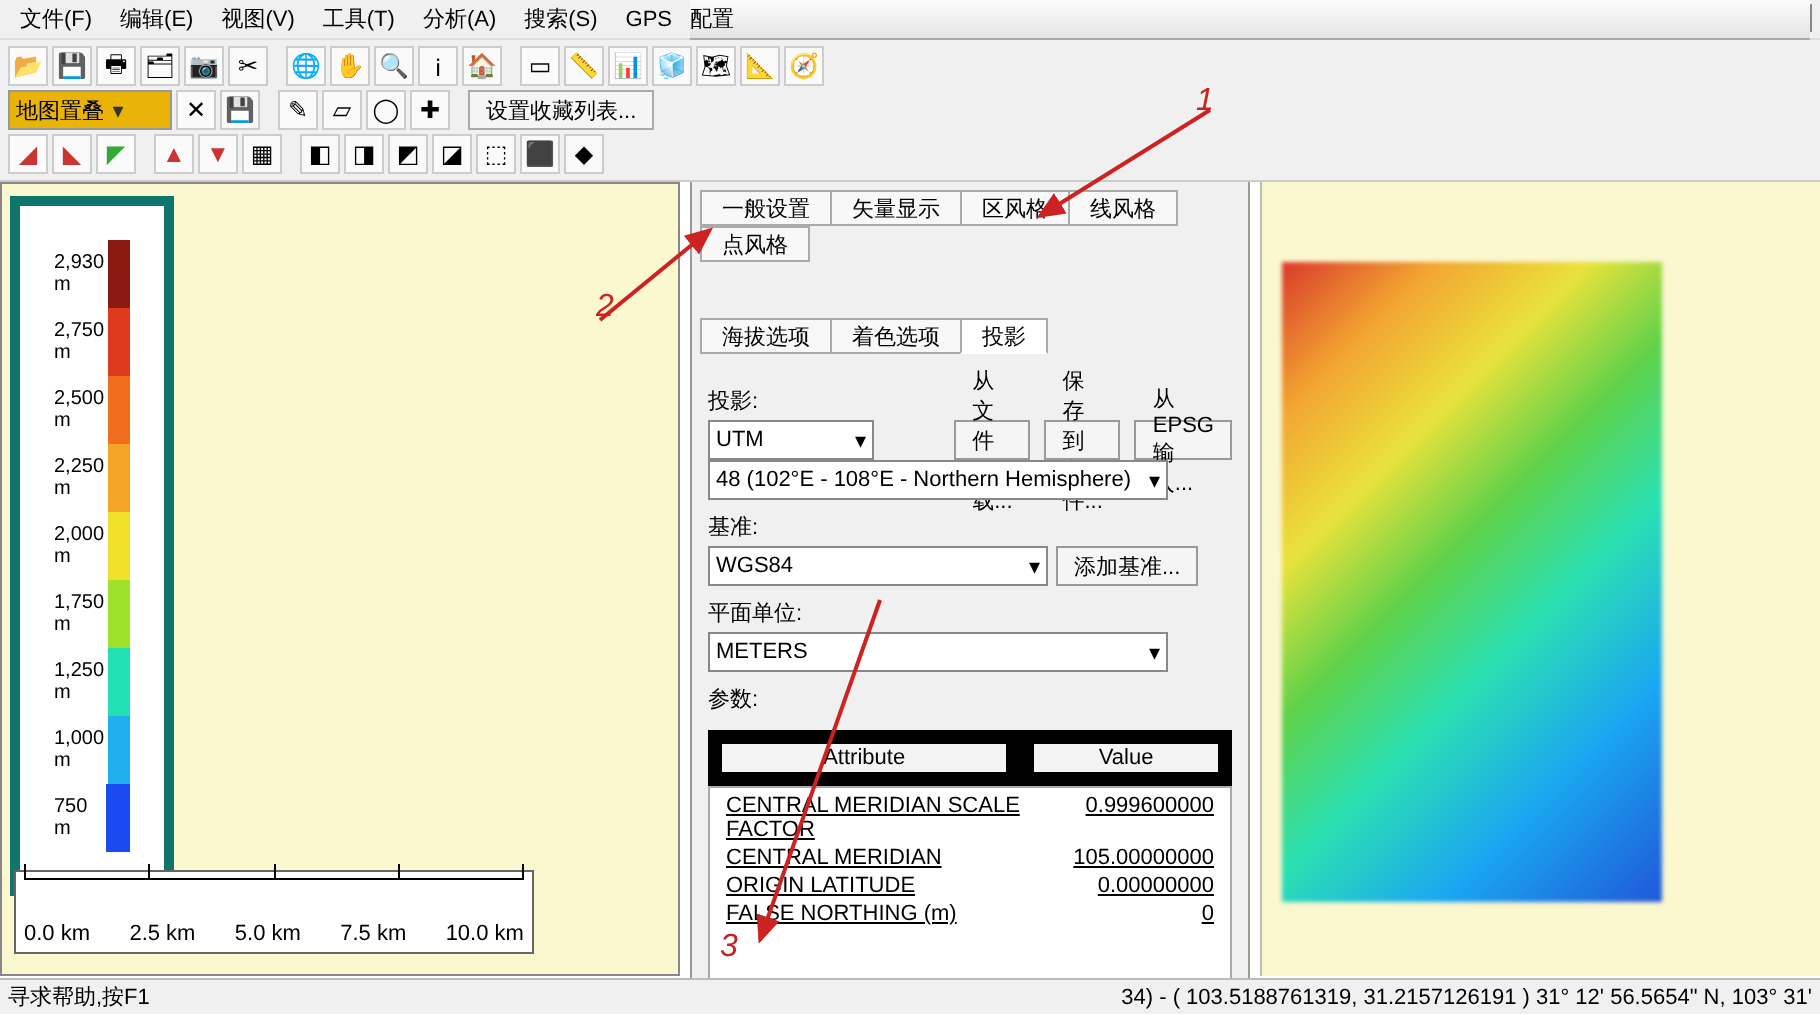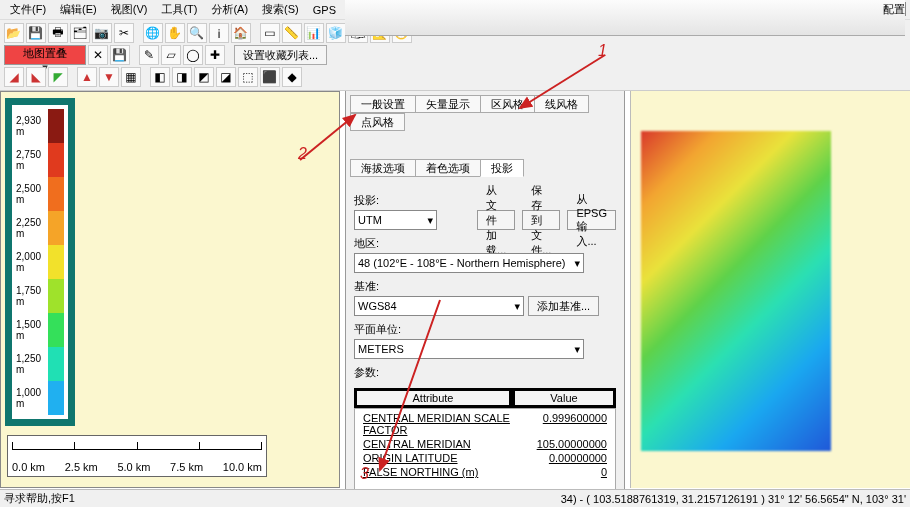--- a/index.html
+++ b/index.html
@@ -3,49 +3,49 @@
 <meta charset="utf-8">
 <style>
 * { margin: 0; padding: 0; box-sizing: border-box; font-family: "Microsoft YaHei", SimSun, Arial, sans-serif; font-size: 11px; }
 body { background: #fff; width: 910px; height: 507px; overflow: hidden; position: relative; }
 .menubar { height: 20px; background: #f0f0f0; display: flex; align-items: center; padding: 0 4px; gap: 2px; border-bottom: 1px solid #ddd; }
 .menubar span { padding: 1px 6px; cursor: default; }
 .toolbar-rows { background: #f0f0f0; border-bottom: 1px solid #ccc; padding: 2px; }
 .toolbar-row { display: flex; align-items: center; gap: 2px; padding: 1px 2px; flex-wrap: wrap; }
 .tb-btn { width: 20px; height: 20px; border: 1px solid #ccc; background: #fafafa; display: flex; align-items: center; justify-content: center; font-size: 12px; }
 .tb-sep { width: 5px; }
-.combo { height: 20px; border: 1px solid #999; background: #ef4444; display: flex; align-items: center; padding: 0 3px; flex-direction: column; }
+.combo { height: 20px; border: 1px solid #999; background: #eab308; display: flex; align-items: center; padding: 0 3px; }
 .combo-drop { width: 14px; text-align: center; color: #333; }
 .fav-btn { border: 1px solid #aaa; background: #f5f5f5; padding: 1px 8px; height: 20px; display: flex; align-items: center; }
 .main-area { position: relative; height: calc(100% - 110px); }
 .map-left { position: absolute; left: 0; top: 0; width: 340px; height: 100%; background: #fbf7cf; border: 1px solid #888; }
-.legend-box { position: absolute; left: 4px; top: 6px; width: 70px; background: #fff; border: 7px solid #0f766e; padding: 4px; }
+.legend-box { position: absolute; left: 4px; top: 6px; width: 82px; background: #fff; border: 5px solid #0f766e; padding: 17px; }
 .legend-row { display: flex; align-items: center; height: 34px; }
 .legend-label { width: 44px; text-align: left; font-size: 10px; padding-right: 2px; }
 .legend-color { width: 22px; height: 34px; }
-.scale-bar { position: absolute; left: 6px; bottom: 10px; width: 260px; height: 42px; background: #fff; border: 1px solid #666; display:flex; flex-direction:column; justify-content:flex-end; padding:3px 4px;}
+.scale-bar { position: absolute; left: 6px; bottom: 10px; width: 260px; height: 42px; background: #fff; border: 1px solid #666; display:flex; flex-direction:column; justify-content:space-between; padding:3px 4px;}
 .scale-ticks { display:flex; justify-content:space-between; border-top:1px solid #000; position:relative; height:10px;}
 .scale-ticks span{ position:relative; top:-8px; border-left:1px solid #000; height:8px; width:1px;}
 .scale-labels{ display:flex; justify-content:space-between; font-size:10px; margin-top:2px;}
 .map-right { position: absolute; left: 630px; top: 0; right: 0; height: 100%; background: #fbf7cf; border-left: 1px solid #bbb; overflow:hidden; }
 .raster-img { position:absolute; left:10px; top:40px; width:190px; height:320px; background: linear-gradient(135deg,#d93a2b 0%, #f2a531 15%, #e9e23b 30%, #5fd24a 45%, #2be0b2 60%, #1aa7f0 78%, #2058d8 100%); filter: blur(1px); }
 .dialog { position: absolute; left: 345px; top: 0; width: 280px; height: 507px; background: #f0f0f0; border-left: 1px solid #999; border-right: 1px solid #999; display:flex; flex-direction:column;}
-.dialog-header { position:absolute; left:345px; top:0; width:560px; height:36px; background:linear-gradient(#fcfcfc,#e4e4e4); border-bottom:1px solid #aaa; text-align:right; line-height:18px; font-size:12px; }
+.dialog-header { position:absolute; left:345px; top:0; width:560px; height:20px; background:linear-gradient(#fcfcfc,#e4e4e4); border-bottom:1px solid #aaa; text-align:left; line-height:18px; font-size:12px; }
 .tabs { display: flex; flex-wrap: wrap; padding: 4px 4px 0 4px; }
 .tab { border: 1px solid #aaa; background: #f8f8f8; padding: 1px 10px; height: 18px; margin-right: -1px; display:flex; align-items:center; }
 .tab.active { background: #fff; border-bottom: 1px solid #fff; font-weight: 500; }
 .tab-row2 { display:flex; padding: 0 4px 4px 4px; margin-top: 28px; }
 .dlg-body { padding: 6px 8px; flex:1; overflow:hidden; }
 .field-label { margin-top: 6px; margin-bottom: 2px; }
 .sel { width: 160px; height: 20px; border: 1px solid #888; background: #fff; display: inline-flex; align-items: center; padding: 0 3px; justify-content: space-between;}
 .sel.wide { width: 230px; }
 .side-btn { display:inline-flex; align-items:center; justify-content:center; border: 1px solid #999; background: #f5f5f5; height: 20px; padding: 0 8px; margin-left: 4px; }
 .params-box { margin-top: 8px; }
 .params-box .phead { display:flex; }
-.params-box .phead div { border:3px solid #000000; background:#f4f4f4; padding:1px 4px; text-align:center; }
+.params-box .phead div { border:7px solid #000000; background:#f4f4f4; padding:1px 4px; text-align:center; }
 .ptable { border:1px solid #aaa; background:#fff; height:140px; padding:2px 4px; }
 .prow { display:flex; justify-content:space-between; padding:1px 4px;text-decoration:underline; }
 .status-bar { position:absolute; bottom:0; left:0; right:0; height:18px; border-top:1px solid #bbb; background:#f0f0f0; display:flex; align-items:center; padding:0 4px; font-size:10px; justify-content:space-between;}
 .annot { position:absolute; font-family: Arial; color:#c22; font-size:16px; font-style:italic; }
 .arrow { position:absolute; pointer-events:none; }
 .arrow-line { stroke:#c22; stroke-width:2; fill:none; }
 .arrow-head { fill:#c22; }
 .win-btns { position:absolute; right:4px; top:2px; display:flex; gap:6px; }
 .win-btns span{ width:18px; height:14px; border:1px solid #888; text-align:center; line-height:12px; font-size:10px; background:#f5f5f5;}
 </style>
@@ -159,30 +159,30 @@
         </div>
         <div class="legend-row">
           <div class="legend-label">2,000 m</div>
           <div class="legend-color" style="background: rgb(242, 225, 43);"></div>
         </div>
         <div class="legend-row">
           <div class="legend-label">1,750 m</div>
           <div class="legend-color" style="background: rgb(159, 226, 43);"></div>
         </div>
         <div class="legend-row">
-          <div class="legend-label">1,500 m</div>
-          <div class="legend-color" style="background: rgb(52, 224, 90);"></div>
-        </div>
-        <div class="legend-row">
           <div class="legend-label">1,250 m</div>
           <div class="legend-color" style="background: rgb(32, 224, 180);"></div>
         </div>
         <div class="legend-row">
           <div class="legend-label">1,000 m</div>
           <div class="legend-color" style="background: rgb(32, 176, 240);"></div>
+        </div>
+        <div class="legend-row">
+          <div class="legend-label">750 m</div>
+          <div class="legend-color" style="background: rgb(26, 74, 240);"></div>
         </div>
       </div>
     <div class="scale-bar">
       <div class="scale-ticks">
           <span></span>
           <span></span>
           <span></span>
           <span></span>
           <span></span>
         </div>
@@ -217,21 +217,20 @@
           <span>UTM</span>
           <span>▾</span>
         </div>
         <div style="display:flex;gap:3px;margin-left:6px;">
           <div class="side-btn">从文件加载...</div>
           <div class="side-btn">保存到文件...</div>
           <div class="side-btn">从EPSG输入...</div>
         </div>
       </div>
 
-      <div class="field-label">地区:</div>
       <div class="sel wide">
         <span>48 (102°E - 108°E - Northern Hemisphere)</span>
         <span>▾</span>
       </div>
 
       <div class="field-label">基准:</div>
       <div style="display:flex;">
         <div class="sel" style="width:170px">
           <span>WGS84</span>
           <span>▾</span>

